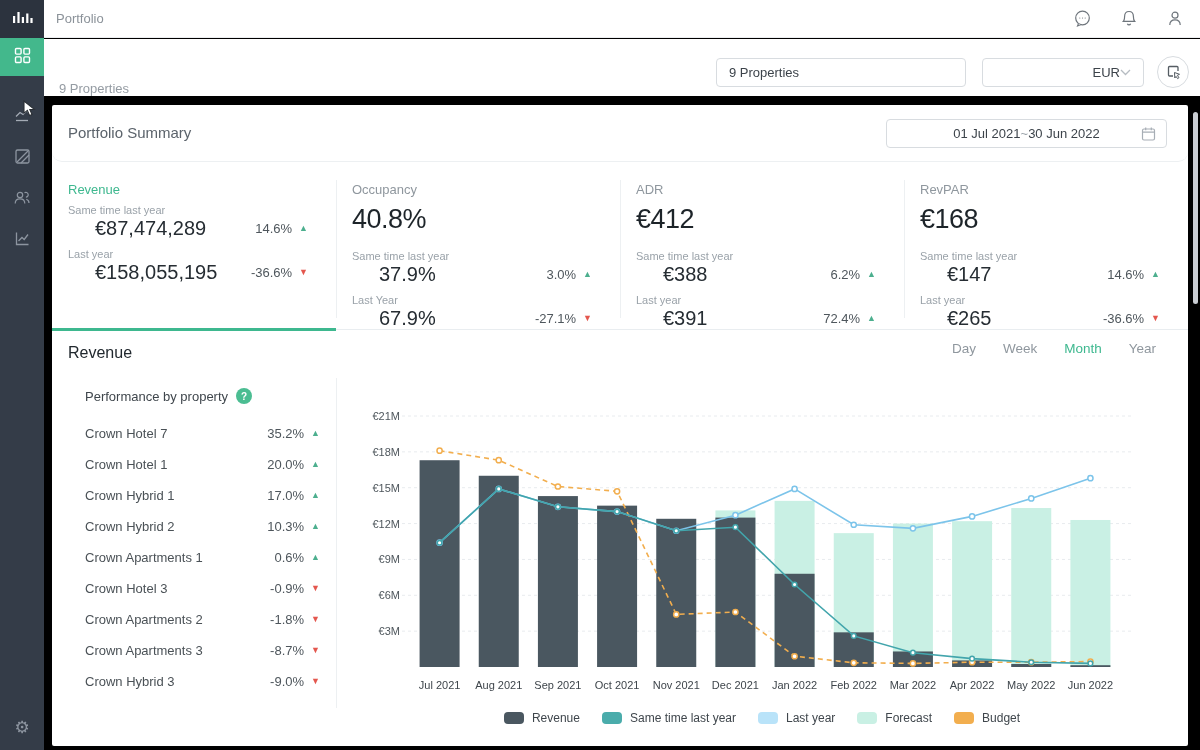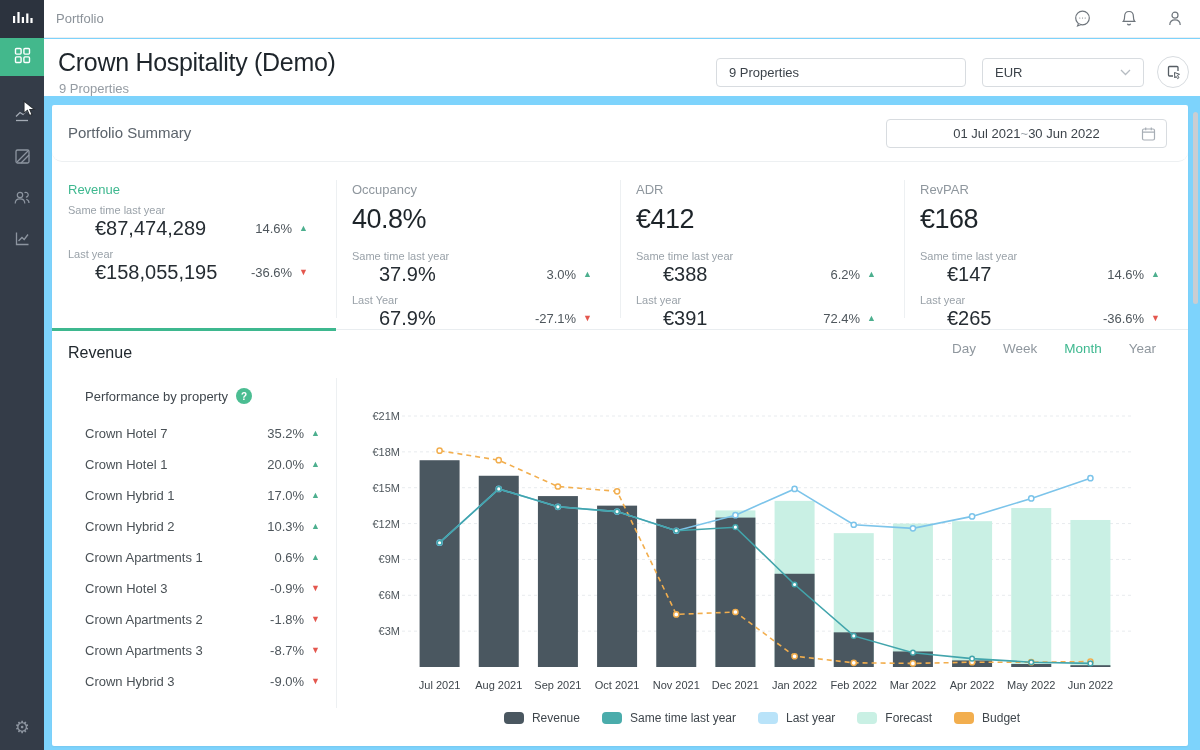--- a/index.html
+++ b/index.html
@@ -1,38 +1,38 @@
 <!DOCTYPE html>
 <html><head>
 <meta charset="utf-8">
 <style>
   * { margin:0; padding:0; box-sizing:border-box; }
   html,body { background:#e7e9ec; }
   body { font-family:"Liberation Sans", sans-serif; }
-  .app { position:relative; width:1200px; height:750px; background:#7dd3fc; overflow:hidden; }
+  .app { position:relative; width:1200px; height:750px; background:#000000; overflow:hidden; }
 
   
   .sidebar { position:absolute; left:0; top:0; width:44px; height:750px; background:#343c48; z-index:5; }
   .logo-block { width:44px; height:38px; background:#2c333e; display:flex; align-items:center; justify-content:center; }
   .side-item { width:44px; height:38px; display:flex; align-items:center; justify-content:center; cursor:pointer; }
   .side-item.active { background:#43b88c; }
   .side-bottom { position:absolute; bottom:6px; left:0; width:44px; height:34px; display:flex; align-items:center; justify-content:center; color:#8d95a0; font-size:17px; cursor:pointer; }
 
   
   .topbar { position:absolute; left:44px; top:0; right:0; height:38px; background:#fff; border-bottom:1px solid #eceef0; display:flex; align-items:center; }
   .tb-title { margin-left:12px; font-size:13px; color:#8b9299; }
   .tb-icons { margin-left:auto; margin-right:16px; display:flex; align-items:center; gap:28px; }
   .tb-icon { cursor:pointer; display:flex; }
 
   
   .page-header { position:absolute; left:44px; top:39px; right:0; height:57px; background:#fff; }
   .h-title { position:absolute; left:14px; top:9px; font-size:25px; color:#1e252b; letter-spacing:-0.3px; }
   .h-sub { position:absolute; left:15px; top:42px; font-size:13px; color:#959ca3; }
   .prop-select { position:absolute; left:672px; top:19px; width:250px; height:29px; border:1px solid #d8dce0; border-radius:4px; background:#fff; font-size:13px; color:#3c434a; display:flex; align-items:center; padding:0 12px; cursor:pointer; }
-  .cur-select { position:absolute; left:938px; top:19px; width:162px; height:29px; border:1px solid #d8dce0; border-radius:4px; background:#fff; font-size:13px; color:#3c434a; display:flex; align-items:center; justify-content:space-between; padding:0 12px; cursor:pointer; }
+  .cur-select { position:absolute; left:938px; top:19px; width:162px; height:29px; border:1px solid #d8dce0; border-radius:4px; background:#fff; font-size:13px; color:#3c434a; display:flex; align-items:center; justify-content:flex-end; padding:0 12px; cursor:pointer; }
   .circle-btn { position:absolute; left:1113px; top:17px; width:32px; height:32px; border:1px solid #d8dce0; border-radius:50%; background:#fff; display:flex; align-items:center; justify-content:center; cursor:pointer; }
 
   
   .content { position:absolute; left:52px; top:105px; width:1136px; height:641px; background:#fff; border-radius:2px; box-shadow:0 1px 2px rgba(40,50,60,.06); }
   .sum-header { position:relative; height:57px; border-bottom:1px solid #edf0f2;border-radius:10px; }
   .sum-title { position:absolute; left:16px; top:19px; font-size:15px; color:#5b636b; }
   .date-box { position:absolute; right:21px; top:14px; width:281px; height:29px; border:1px solid #d8dce0; border-radius:4px; display:flex; align-items:center; justify-content:center; font-size:13px; color:#3c434a; cursor:pointer; }
   .date-box .cal { position:absolute; right:10px; top:6px; }
 
   
@@ -169,21 +169,20 @@
     <div class="side-bottom">⚙</div>
   </div>
 
   <div class="cursor">
     <svg width="15" height="18" viewBox="0 0 15 18">
       <path d="M1 1 L1 13.2 L4.4 10.4 L6.6 15.6 L9 14.5 L6.8 9.6 L11.3 9.2 Z" fill="#fff" stroke="#2a2f35" stroke-width="1.1"></path>
     </svg>
   </div>
 
   <div class="page-header">
-    <div class="h-title">Crown Hospitality (Demo)</div>
     <div class="h-sub">9 Properties</div>
     <div class="prop-select">
       <span>9 Properties</span>
     </div>
     <div class="cur-select">
       <span>EUR</span>
       <svg width="11" height="7" viewBox="0 0 11 7">
           <path d="M1 1 L5.5 5.5 L10 1" fill="none" stroke="#b6bcc2" stroke-width="1.3"></path>
         </svg>
     </div>

